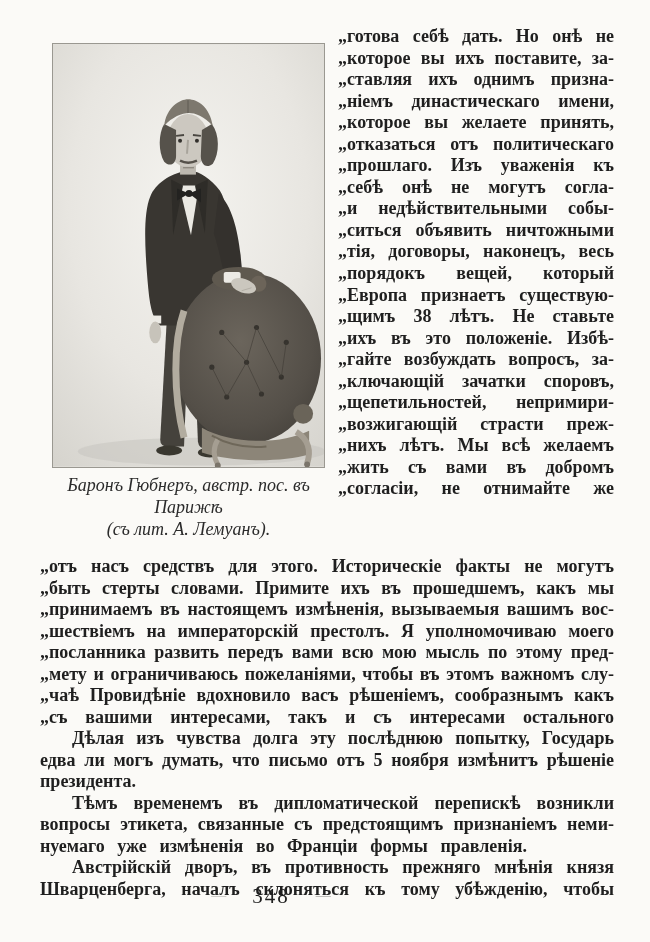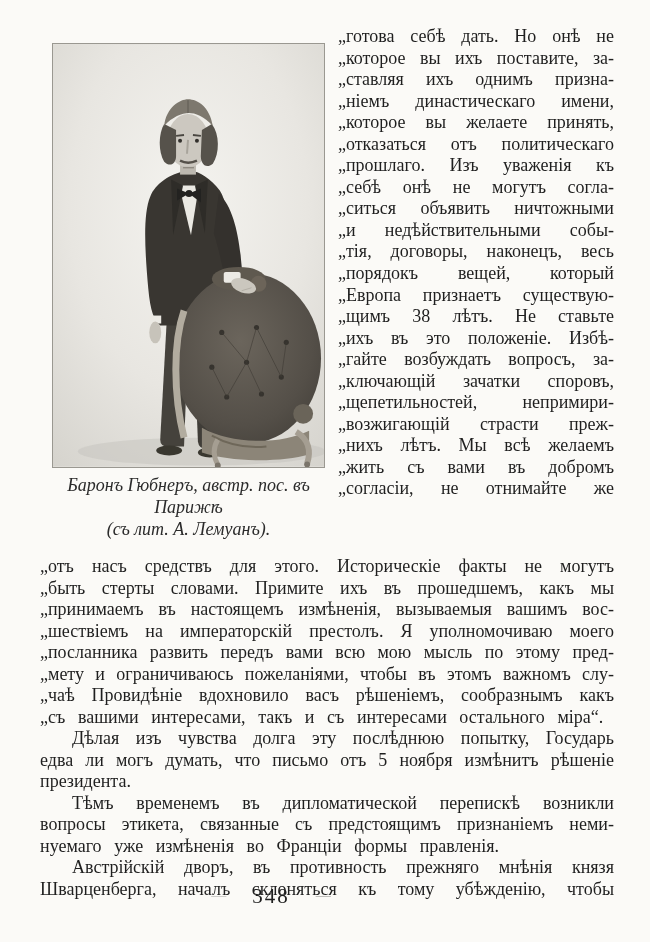--- a/index.html
+++ b/index.html
@@ -46,20 +46,21 @@
   .body-text{
     position:absolute;left:40px;top:556px;width:574px;
     font-size:18px;line-height:21.5px;
   }
   .line{
     text-align:justify;
     text-align-last:justify;
     white-space:normal;
     overflow:hidden;
     height:21.5px;
+    font-weight:bold;
   }
   .col-text .line{height:21.55px;}
   .line.indent{text-indent:32px;}
   .line.end{text-align-last:left;}
   .line.spread{word-spacing:0.45em;}
   
   .folio{
     position:absolute;left:0;top:884px;width:542px;
     text-align:center;
     font-size:21px;
@@ -184,22 +185,22 @@
 
   <div class="col-text">
       <div class="line">„готова себѣ дать. Но онѣ не</div>
       <div class="line">„которое вы ихъ поставите, за-</div>
       <div class="line">„ставляя ихъ однимъ призна-</div>
       <div class="line">„ніемъ династическаго имени,</div>
       <div class="line">„которое вы желаете принять,</div>
       <div class="line">„отказаться отъ политическаго</div>
       <div class="line">„прошлаго. Изъ уваженія къ</div>
       <div class="line">„себѣ онѣ не могутъ согла-</div>
+      <div class="line">„и недѣйствительными собы-</div>
       <div class="line">„ситься объявить ничтожными</div>
-      <div class="line">„и недѣйствительными собы-</div>
       <div class="line">„тія, договоры, наконецъ, весь</div>
       <div class="line">„порядокъ вещей, который</div>
       <div class="line">„Европа признаетъ существую-</div>
       <div class="line">„щимъ 38 лѣтъ. Не ставьте</div>
       <div class="line">„ихъ въ это положеніе. Избѣ-</div>
       <div class="line">„гайте возбуждать вопросъ, за-</div>
       <div class="line">„ключающій зачатки споровъ,</div>
       <div class="line">„щепетильностей, непримири-</div>
       <div class="line">„возжигающій страсти преж-</div>
       <div class="line">„нихъ лѣтъ. Мы всѣ желаемъ</div>

